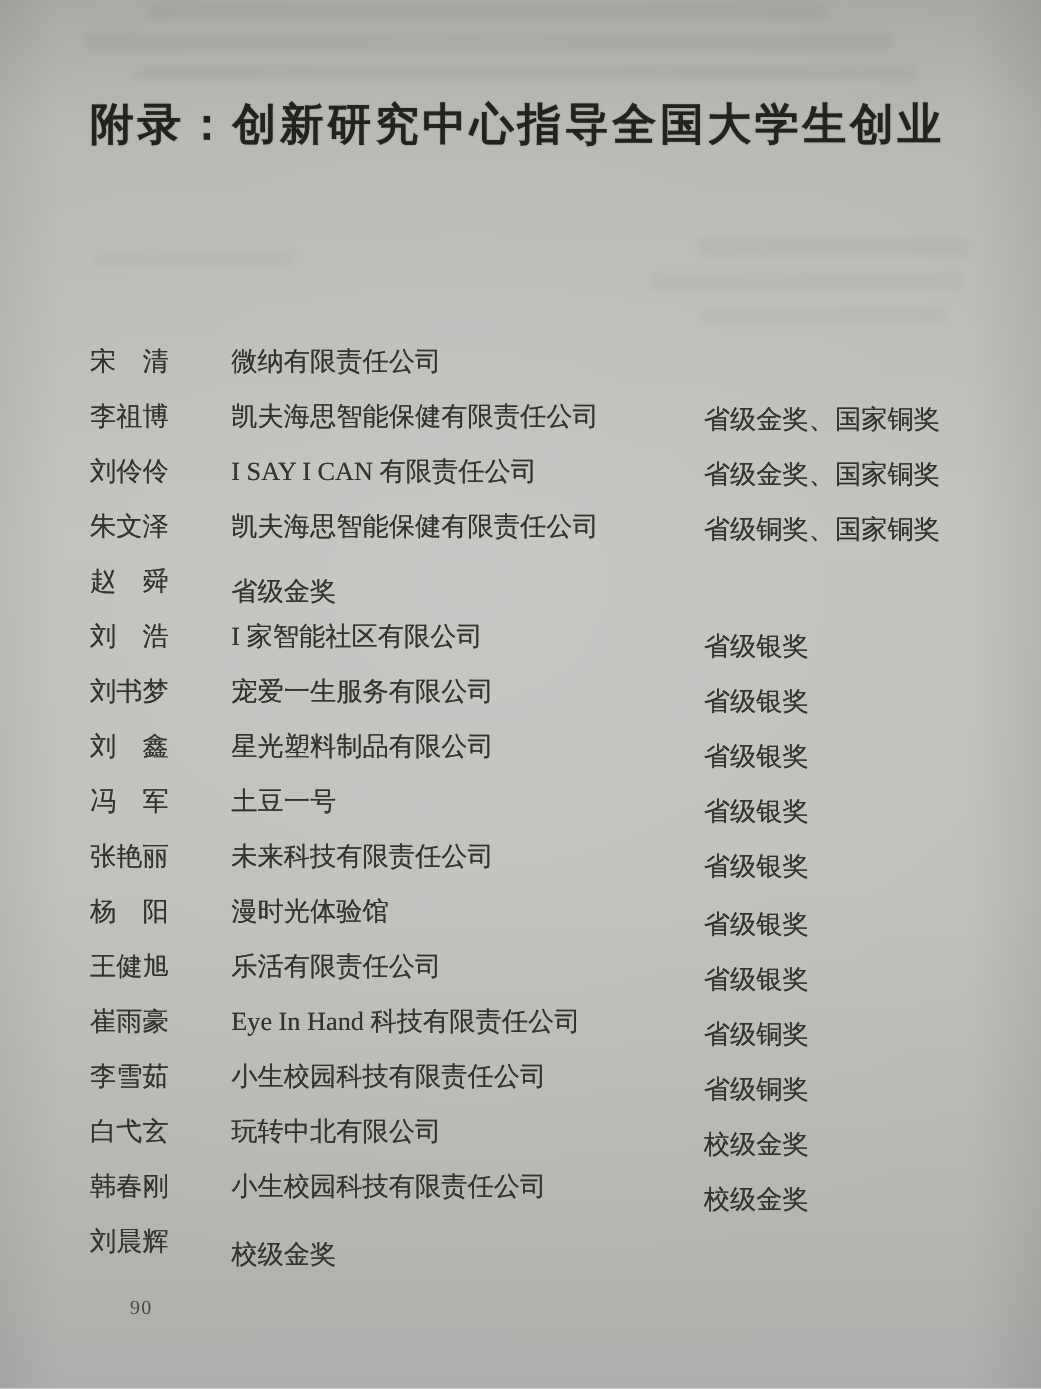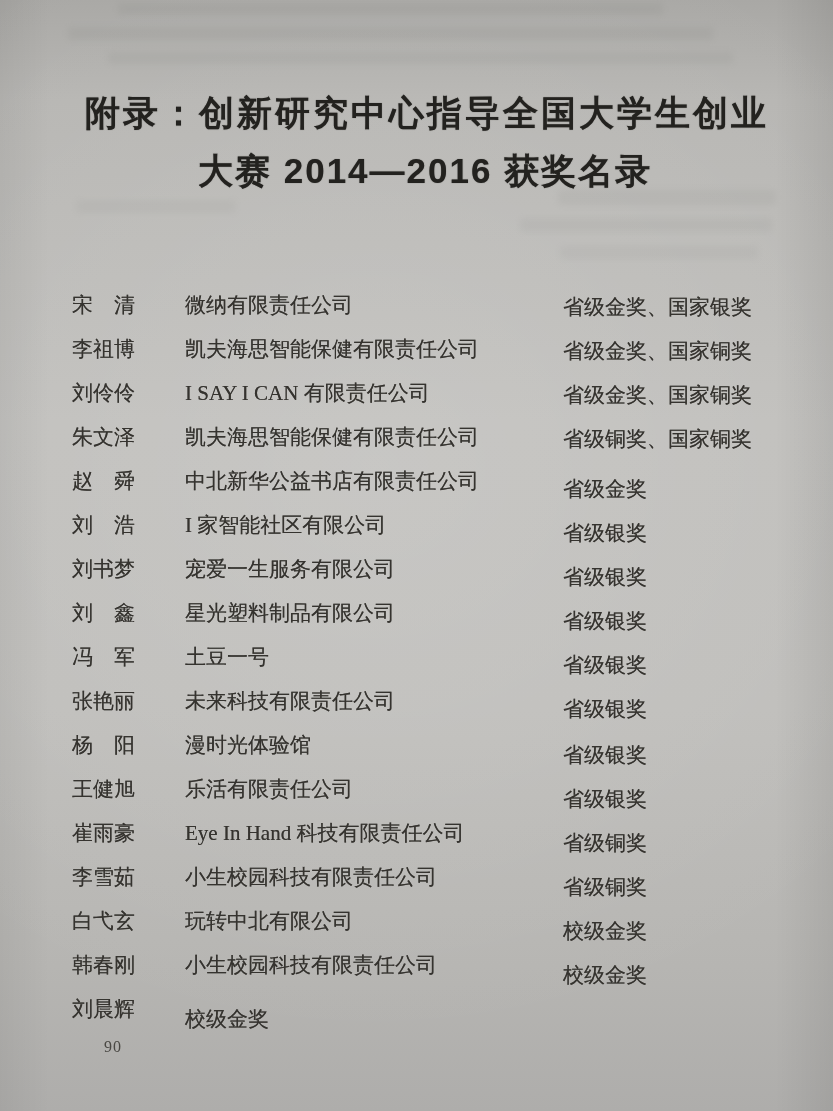--- a/index.html
+++ b/index.html
@@ -29,21 +29,21 @@
   .a2{top:27px;left:68px;width:645px;height:13px;}
   .a3{top:52px;left:108px;width:625px;height:12px;opacity:0.11;}
   .a4{top:190px;left:558px;width:218px;height:15px;opacity:0.10;}
   .a5{top:218px;left:520px;width:252px;height:14px;opacity:0.09;}
   .a6{top:246px;left:560px;width:198px;height:13px;opacity:0.08;}
   .a7{top:200px;left:76px;width:160px;height:13px;opacity:0.08;}
 
   .title{
     position:absolute;
     top:80px;left:72px;right:40px;
-    margin:13px;
+    margin:0;
     font-family:"Liberation Sans", sans-serif;
     font-weight:700;
     color:#23221f;
     text-shadow:0 0 1px rgba(35,34,31,0.55);
   }
   .title .t1{
     display:block;
     font-size:35px;
     letter-spacing:3px;
     line-height:1.15;
@@ -58,21 +58,21 @@
     white-space:nowrap;
   }
 
   .table{
     position:absolute;
     top:275px;left:72px;right:33px;
   }
   .row{
     height:44px;
     display:flex;
-    align-items:flex-end;
+    align-items:flex-start;
     font-size:21px;
     color:#35332f;
     text-shadow:0 0 0.5px rgba(53,51,47,0.7);
   }
   .row .name{
     width:113px;
     flex:0 0 113px;
     white-space:nowrap;
   }
   .row .company{
@@ -106,28 +106,26 @@
   <div class="artifact a1"></div>
   <div class="artifact a2"></div>
   <div class="artifact a3"></div>
   <div class="artifact a4"></div>
   <div class="artifact a5"></div>
   <div class="artifact a6"></div>
   <div class="artifact a7"></div>
 
   <h1 class="title">
     <span class="t1">附录：创新研究中心指导全国大学生创业</span>
-    <span class="t2">大赛 2014—2016 获奖名录</span>
   </h1>
 
   <div class="table">
   <div class="row">
     <span class="name">宋　清</span>
     <span class="company">微纳有限责任公司</span>
-    <span class="award">省级金奖、国家银奖</span>
   </div>
 
   <div class="row">
     <span class="name">李祖博</span>
     <span class="company">凯夫海思智能保健有限责任公司</span>
     <span class="award">省级金奖、国家铜奖</span>
   </div>
 
   <div class="row">
     <span class="name">刘伶伶</span>
@@ -136,21 +134,20 @@
   </div>
 
   <div class="row">
     <span class="name">朱文泽</span>
     <span class="company">凯夫海思智能保健有限责任公司</span>
     <span class="award">省级铜奖、国家铜奖</span>
   </div>
 
   <div class="row">
     <span class="name">赵　舜</span>
-    <span class="company">中北新华公益书店有限责任公司</span>
     <span class="award">省级金奖</span>
   </div>
 
   <div class="row">
     <span class="name">刘　浩</span>
     <span class="company">I 家智能社区有限公司</span>
     <span class="award">省级银奖</span>
   </div>
 
   <div class="row">

